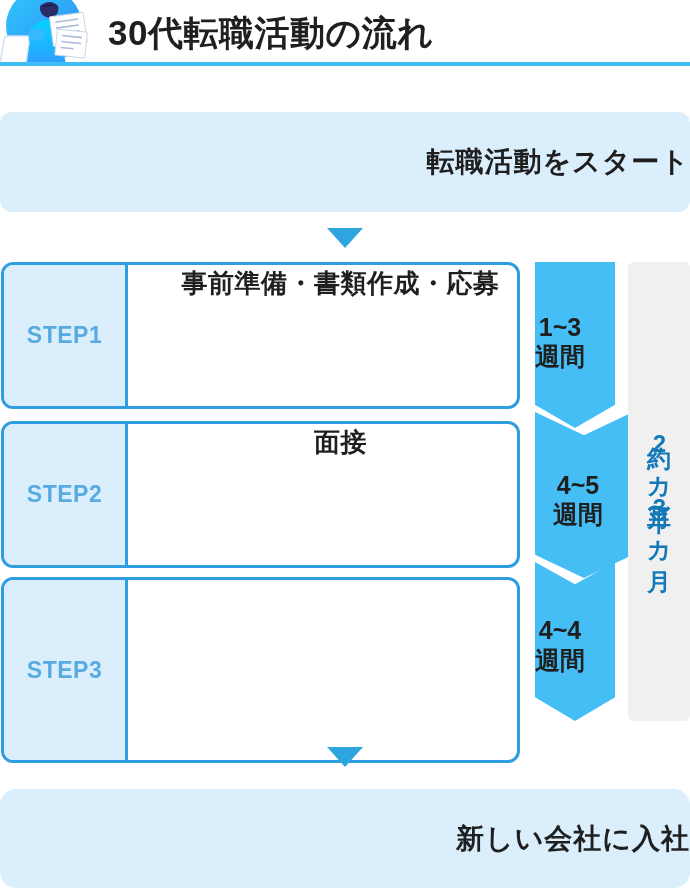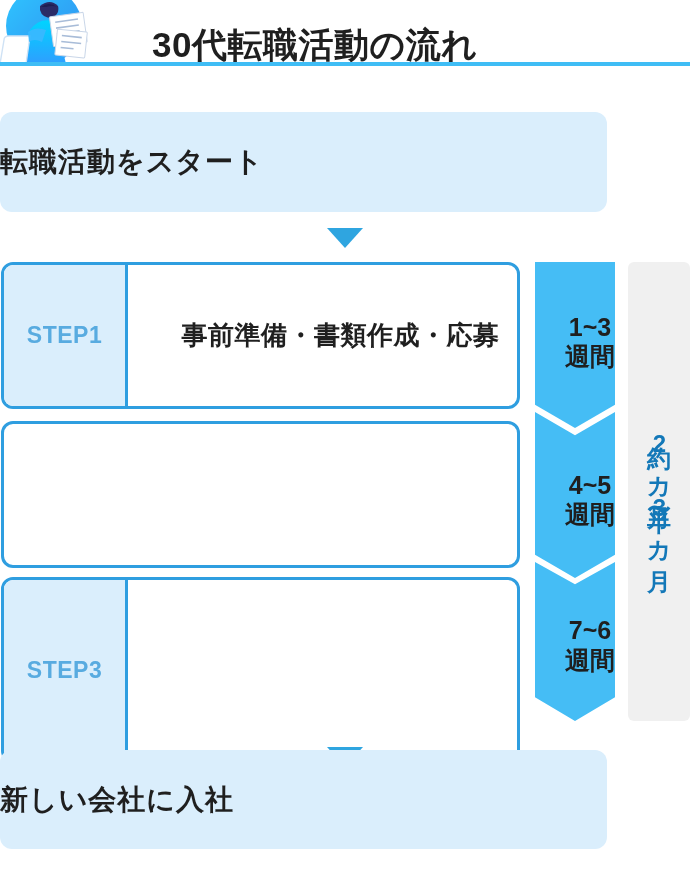--- a/index.html
+++ b/index.html
@@ -34,58 +34,57 @@
     position: absolute;
     left: 0;
     top: 0;
     width: 105px;
     height: 64px;
     overflow: hidden;
   }
   .header-title {
     position: absolute;
     left: 108px;
-    top: 22px;
+    top: 10px;
     font-size: 35px;
     font-weight: bold;
     letter-spacing: 0.5px;
     color: #1f1f1f;
     line-height: 45px;
     white-space: nowrap;
-    margin-left: 44px;
   }
   .header-rule {
     position: absolute;
     left: 0;
     top: 62px;
     width: 690px;
     height: 4px;
     background: #3fbdf5;
   }
 
   
   .banner {
     position: absolute;
     left: 0;
-    width: 607px;
+    width: 690px;
     background: #daeefc;
     border-radius: 12px;
     display: flex;
     align-items: center;
-    justify-content: flex-start;
+    justify-content: flex-end;
     box-sizing: border-box;
   }
   .banner-text {
     font-size: 28px;
     font-weight: bold;
     color: #1f1f1f;
     letter-spacing: 1px;
   }
   #banner-start { top: 112px; height: 100px; }
-  #banner-end   { top: 750px; height: 99px; }
+  #banner-end   { top: 789px; height: 99px; border-radius: 16px; }
 
   
   .down-arrow {
     position: absolute;
     width: 0;
     height: 0;
     border-left: 18px solid transparent;
     border-right: 18px solid transparent;
     border-top: 20px solid #2fa5e0;
   }
@@ -117,21 +116,20 @@
   }
   .step-label-text {
     font-size: 23px;
     font-weight: bold;
     color: #58abe0;
     letter-spacing: 0.5px;
   }
   .step-body {
     flex: 1 1 auto;
     display: flex;
-    align-items: center;
     justify-content: center;
     padding: 0 0;
     box-sizing: border-box;
   }
   .step-body-text {
     font-size: 26px;
     font-weight: bold;
     color: #1f1f1f;
     text-align: center;
     line-height: 1.42;
@@ -149,21 +147,21 @@
     width: 80px;
     height: 459px;
   }
   .chevron {
     position: absolute;
     left: 0;
     width: 80px;
     background: #45bdf5;
     display: flex;
     align-items: center;
-    justify-content: flex-end;
+    justify-content: flex-start;
   }
   .chevron-text {
     font-size: 25px;
     font-weight: bold;
     color: #1f1f1f;
     text-align: center;
     line-height: 1.18;
     letter-spacing: 0px;
     padding-bottom: 6px;
   }
@@ -171,20 +169,21 @@
   .chevron-text .unit { display: block; }
   #chevron-1 {
     top: 0;
     height: 166px;
     clip-path: polygon(0 0, 100% 0, 100% 86%, 50% 100%, 0 86%);
   }
   #chevron-2 {
     top: 150px;
     height: 166px;
     clip-path: polygon(0 0, 50% 14%, 100% 0, 100% 86%, 50% 100%, 0 86%);
+    padding-left: 18px;
   }
   #chevron-3 {
     top: 300px;
     height: 159px;
     clip-path: polygon(0 0, 50% 14%, 100% 0, 100% 85%, 50% 100%, 0 85%);
   }
   #chevron-2 .chevron-text { padding-top: 16px; }
   #chevron-3 .chevron-text { padding-top: 14px; }
 
   
@@ -280,20 +279,26 @@
   <div class="step-row" id="step-row-1">
     <div class="step-label">
       <span class="step-label-text">STEP1</span>
     </div>
     <div class="step-body">
       <span class="step-body-text">事前準備・書類作成・応募</span>
     </div>
   </div>
 
   <div class="step-row" id="step-row-2">
+    <div class="step-label">
+      <span class="step-label-text">STEP2</span>
+    </div>
+    <div class="step-body">
+      <span class="step-body-text">面接</span>
+    </div>
   </div>
 
   <div class="step-row" id="step-row-3">
     <div class="step-label">
       <span class="step-label-text">STEP3</span>
     </div>
   </div>
 
   <div class="duration-column">
 
@@ -306,21 +311,21 @@
 
     <div class="chevron" id="chevron-2">
       <span class="chevron-text">
         <span class="num">4~5</span>
         <span class="unit">週間</span>
       </span>
     </div>
 
     <div class="chevron" id="chevron-3">
       <span class="chevron-text">
-        <span class="num">7~6</span>
+        <span class="num">4~4</span>
         <span class="unit">週間</span>
       </span>
     </div>
   </div>
 
   <div class="total-column">
     <span class="total-text">約2カ月半〜3カ月</span>
   </div>
 
   <div class="down-arrow" id="arrow-bottom"></div>

